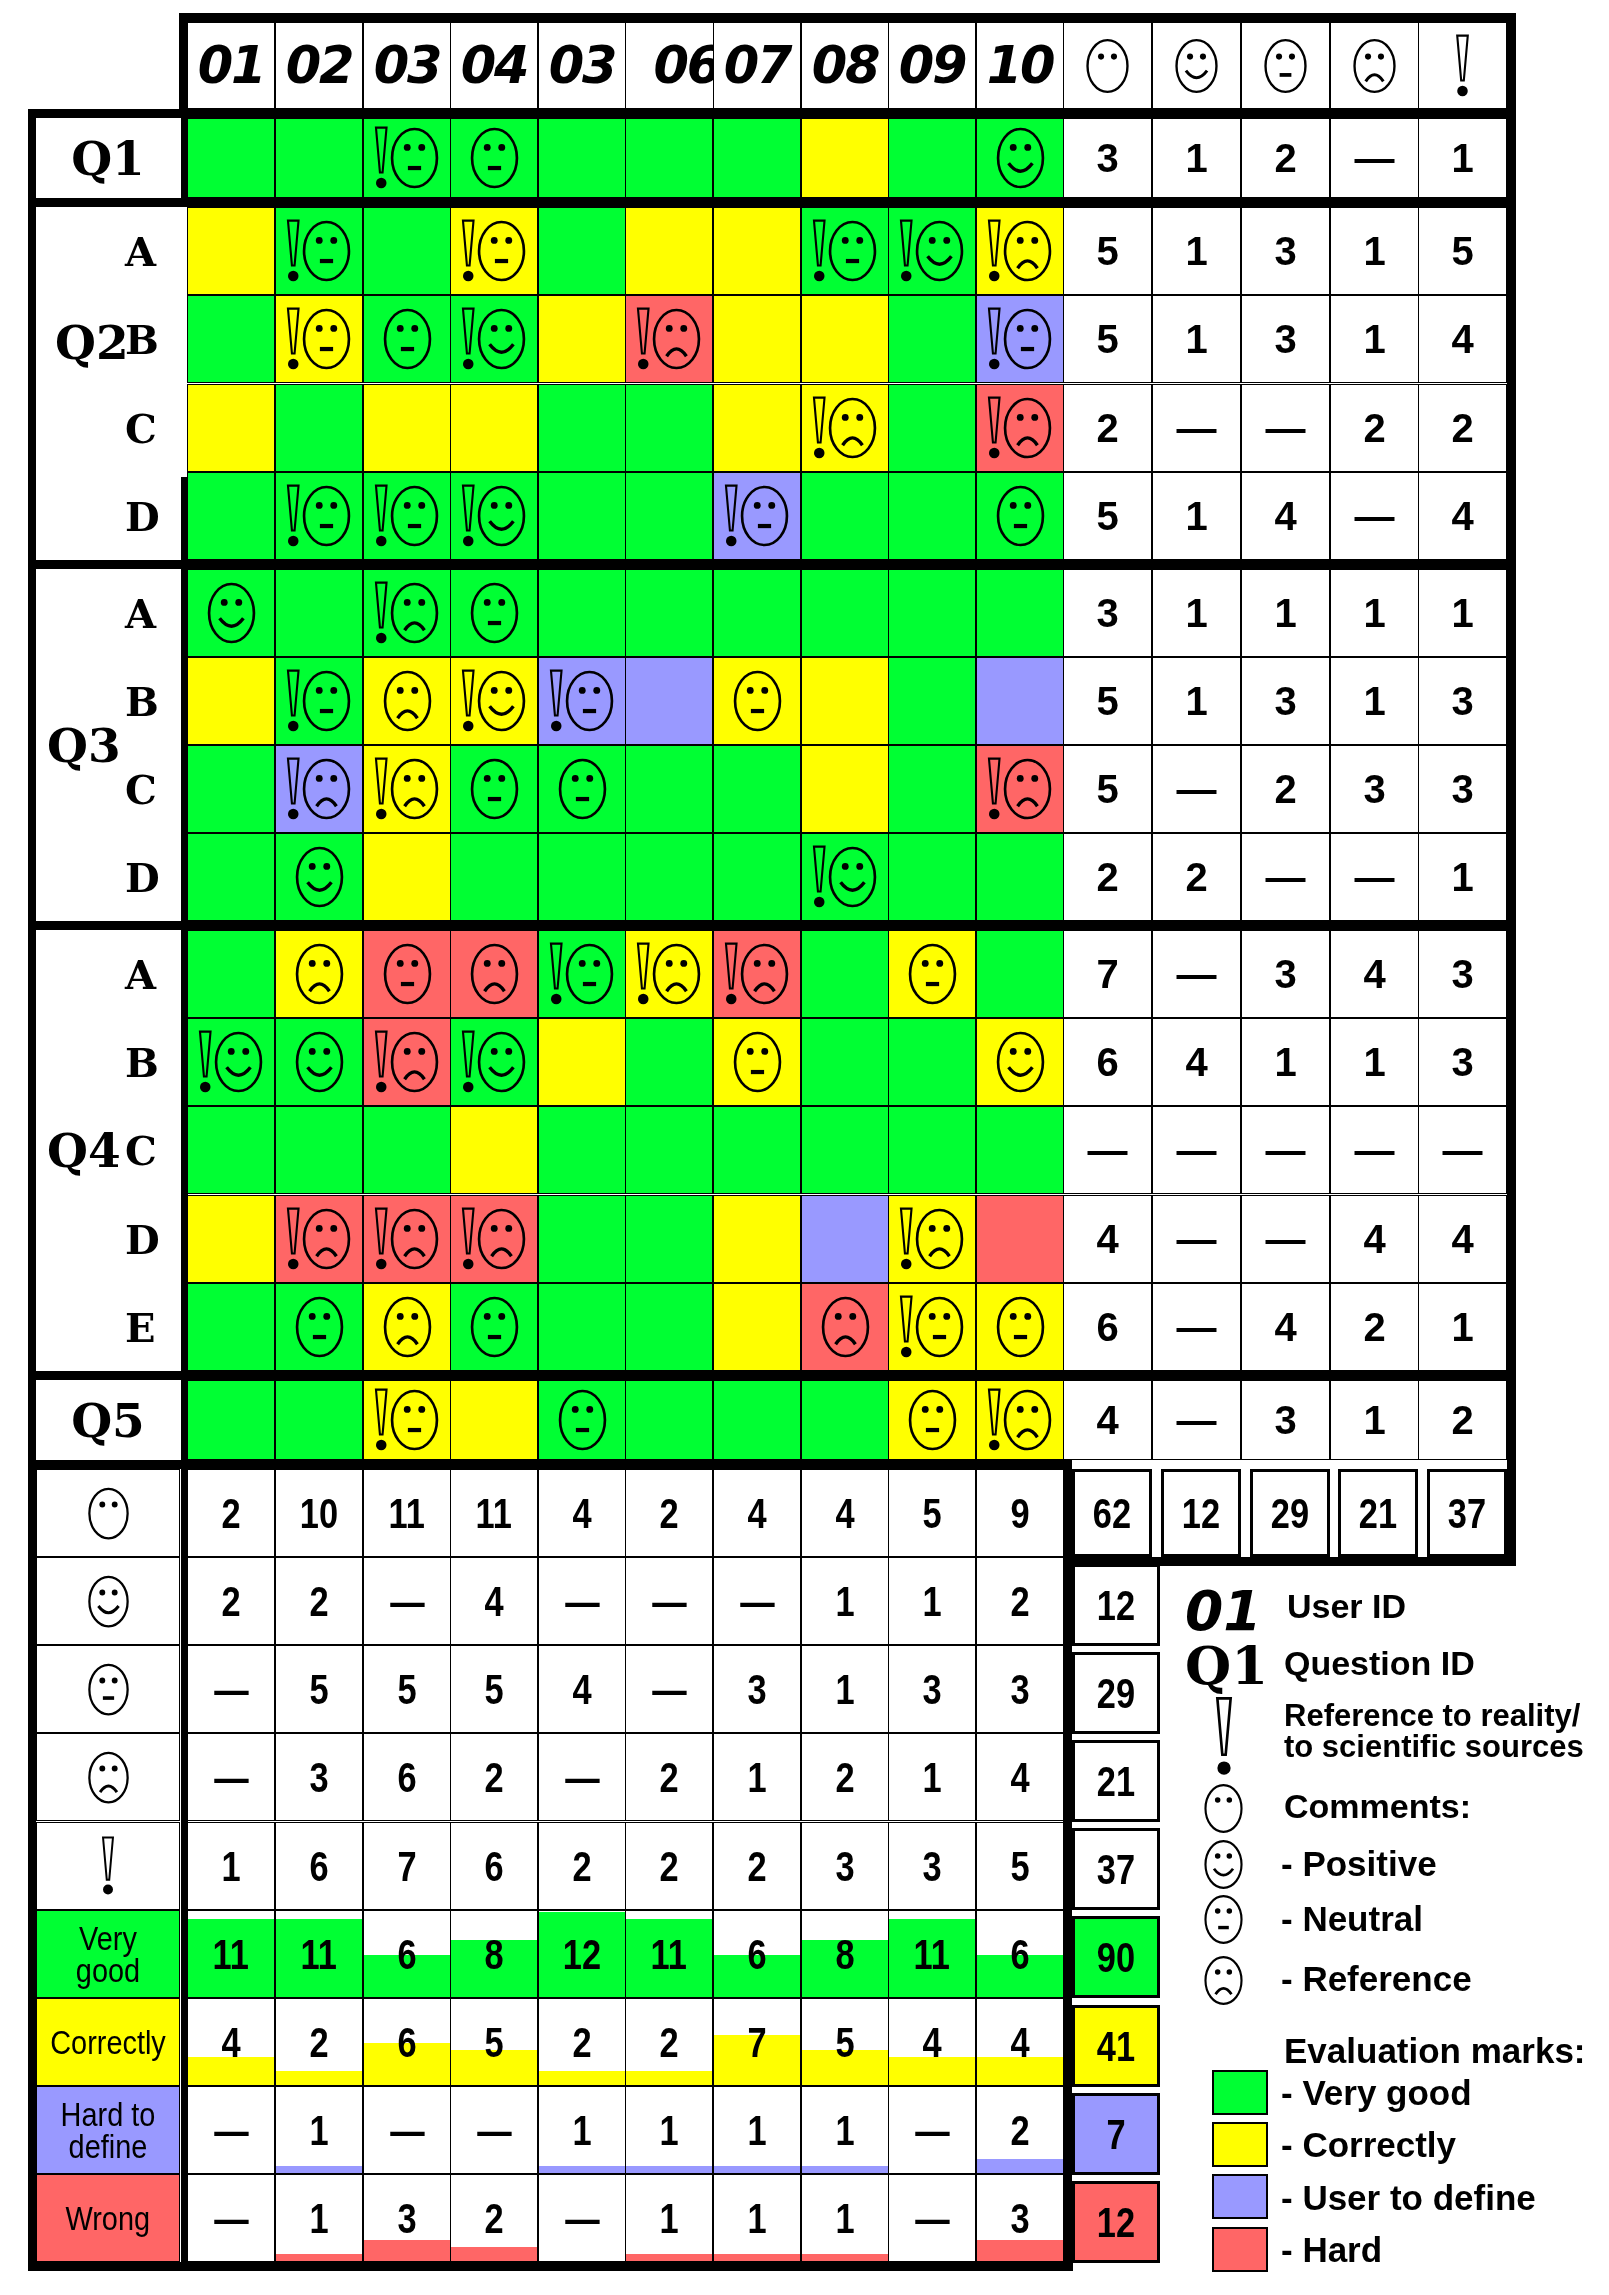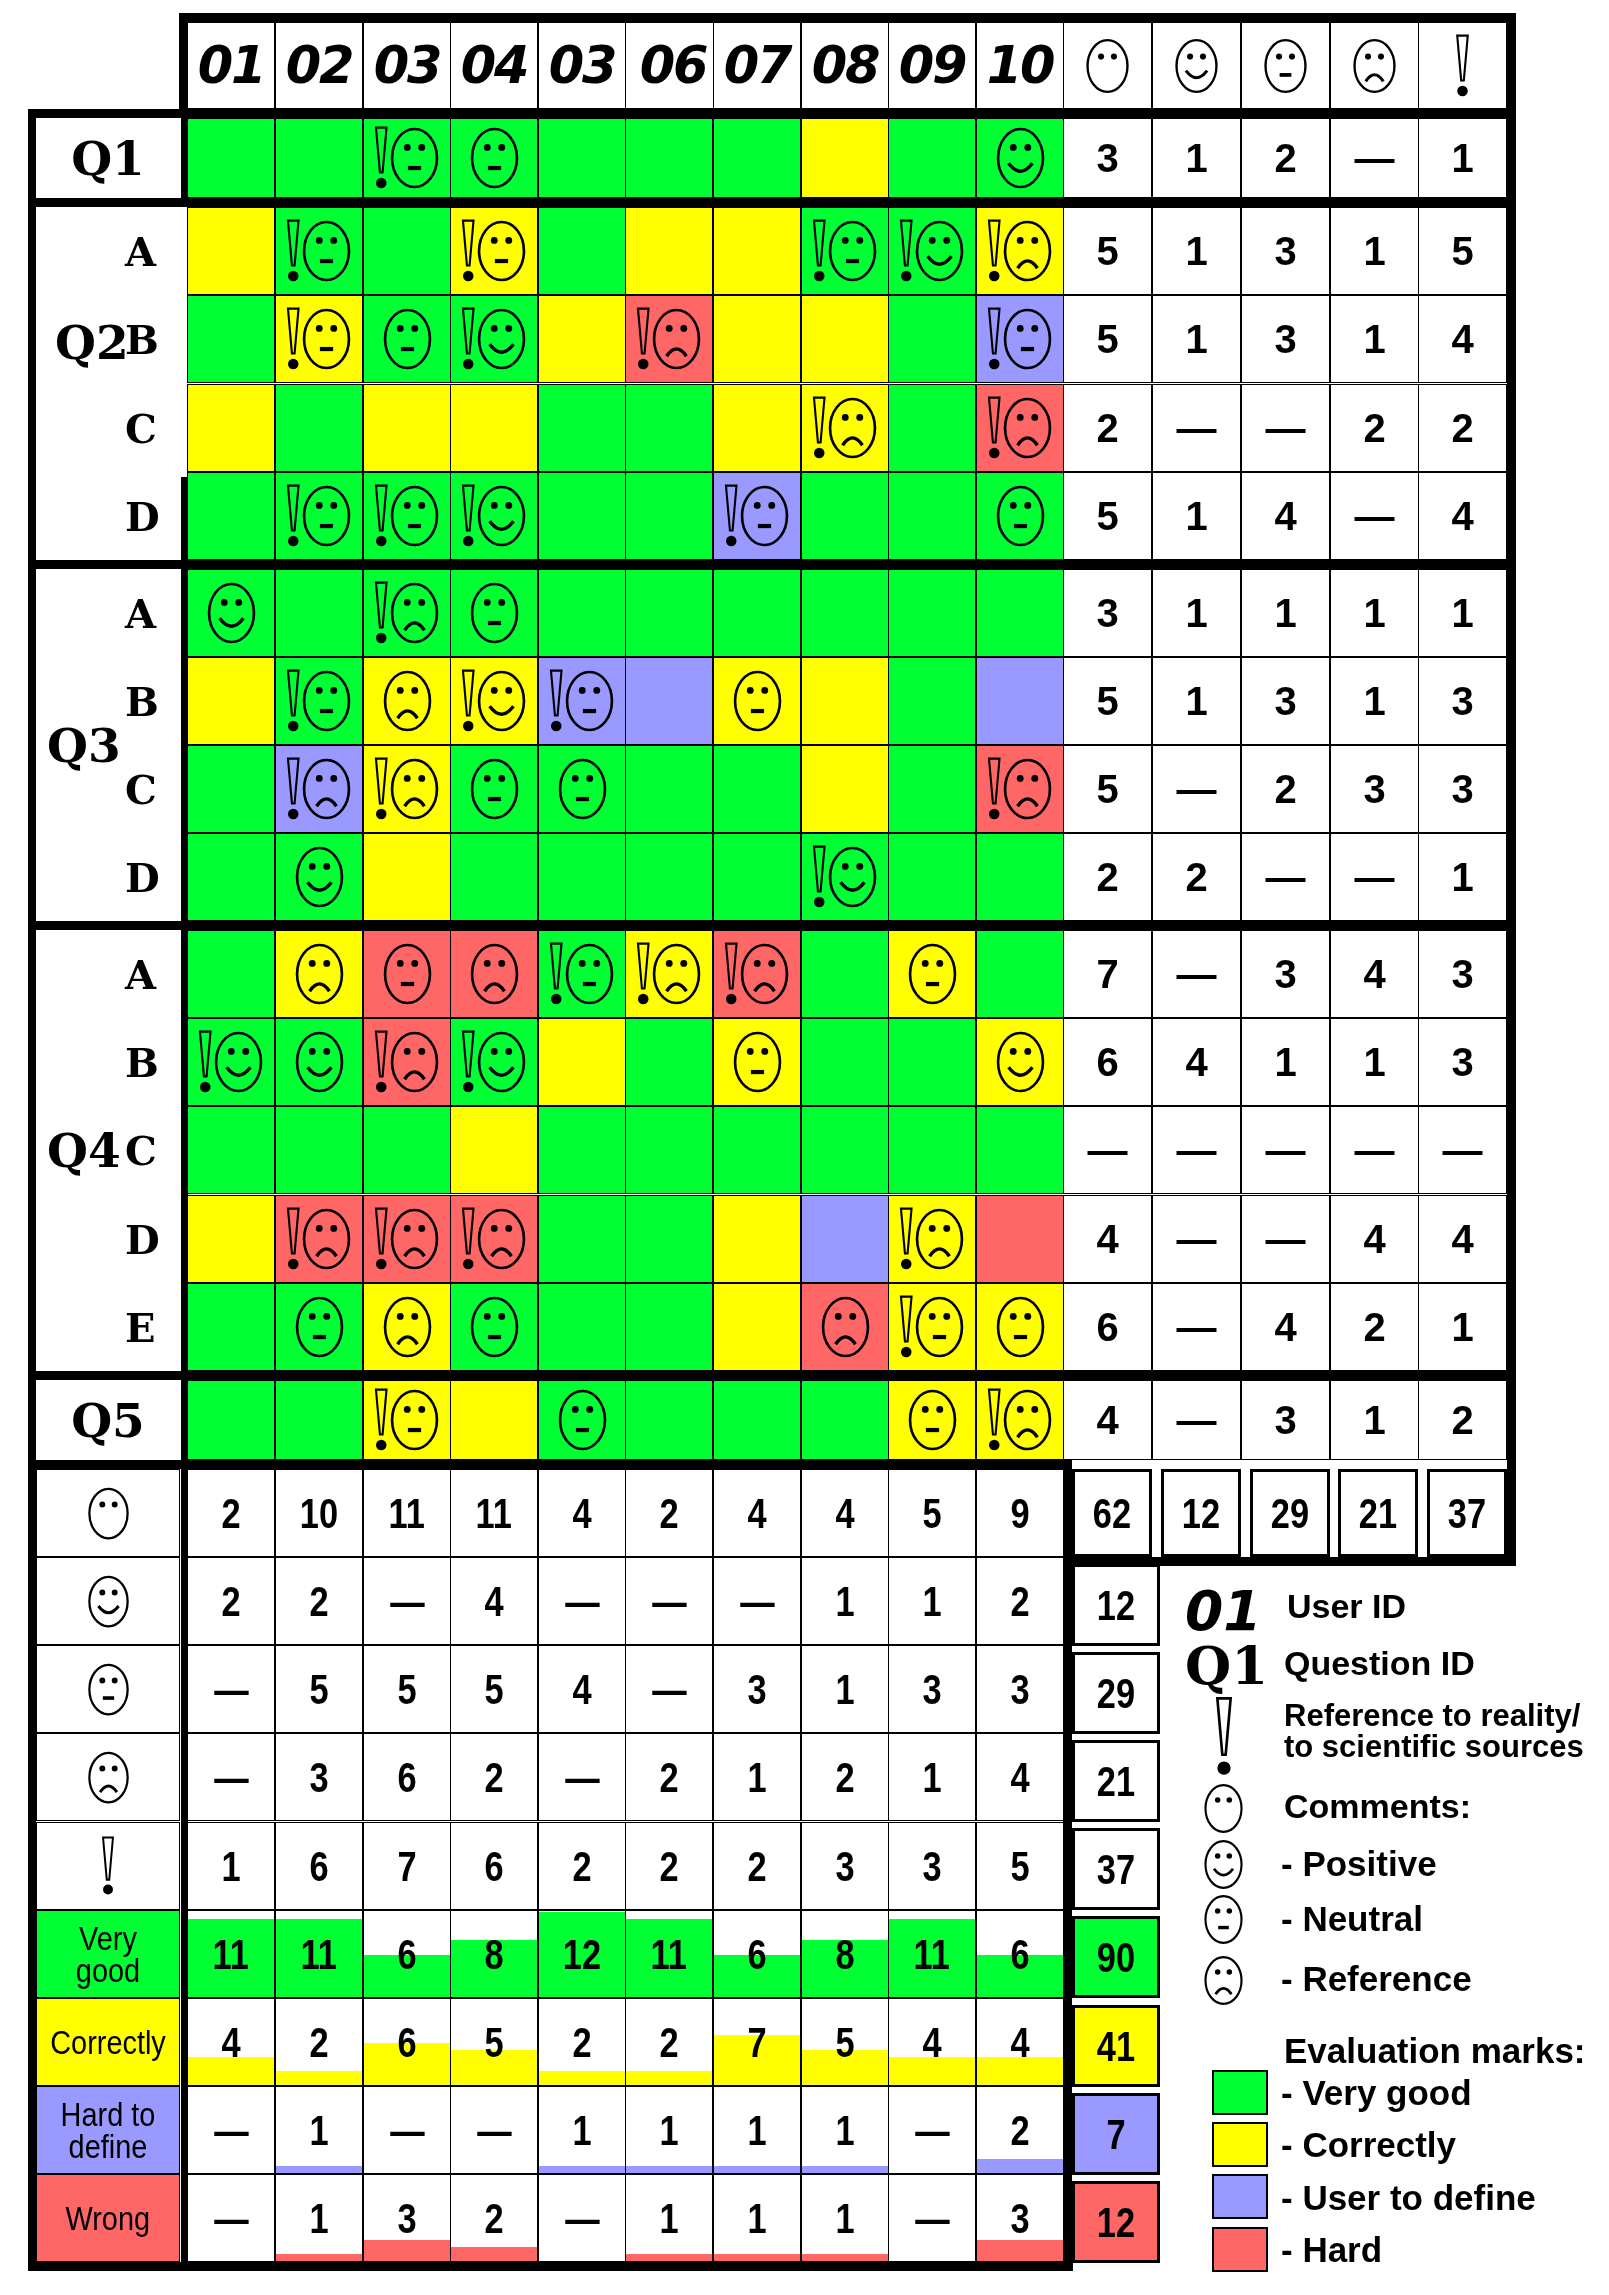--- a/index.html
+++ b/index.html
@@ -35,21 +35,21 @@
     </div>
     <div class="cell hdr" style="left: 363px; top: 22px; width: 88px; height: 87px;">
       <span>03</span>
     </div>
     <div class="cell hdr" style="left: 450px; top: 22px; width: 88px; height: 87px;">
       <span>04</span>
     </div>
     <div class="cell hdr" style="left: 538px; top: 22px; width: 88px; height: 87px;">
       <span>03</span>
     </div>
-    <div class="cell hdr" style="left: 625px; top: 22px; width: 96px; height: 87px;">
+    <div class="cell hdr" style="left: 625px; top: 22px; width: 96px; height: 87px; justify-content: flex-end;">
       <span>06</span>
     </div>
     <div class="cell hdr" style="left: 713px; top: 22px; width: 88px; height: 87px;">
       <span>07</span>
     </div>
     <div class="cell hdr" style="left: 801px; top: 22px; width: 88px; height: 87px;">
       <span>08</span>
     </div>
     <div class="cell hdr" style="left: 888px; top: 22px; width: 88px; height: 87px;">
       <span>09</span>

